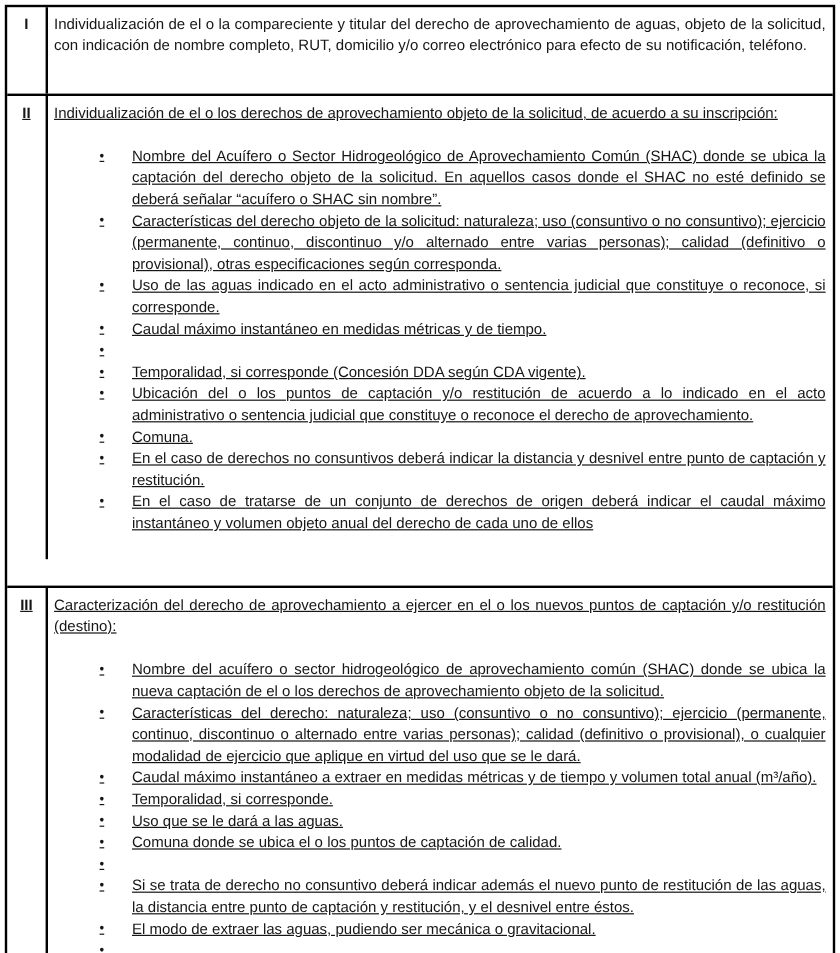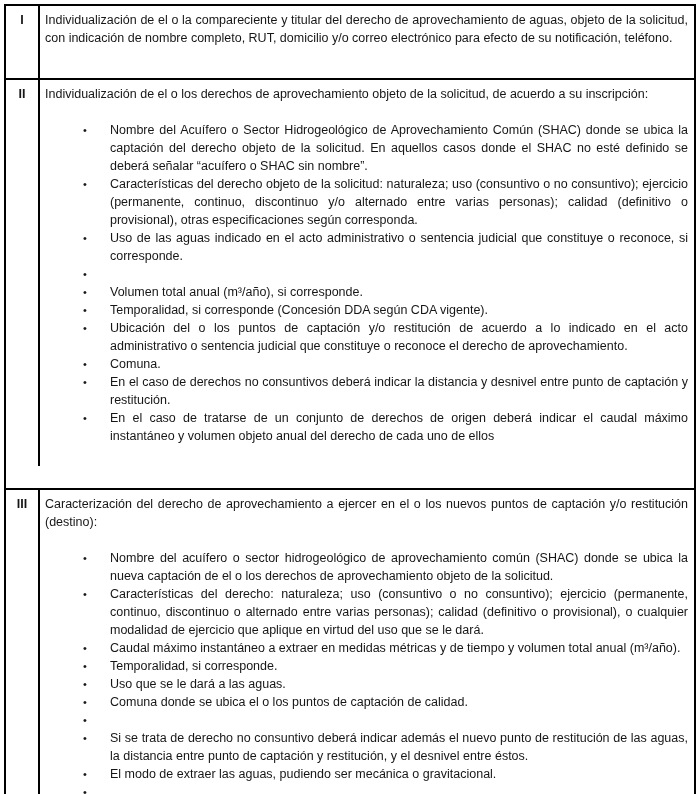--- a/index.html
+++ b/index.html
@@ -28,20 +28,21 @@
     display: flex;
     flex-direction: column;
   }
   .t-row {
     display: flex;
     align-items: stretch;
     box-sizing: border-box;
   }
   .t-row + .t-row {
     border-top: 2px solid #000000;
+    text-decoration: underline;
   }
   .num-cell {
     width: 34px;
     flex: 0 0 34px;
     box-sizing: border-box;
     border-right: 2px solid #000000;
     font-weight: bold;
     text-align: center;
     padding-top: 5px;
   }
@@ -103,24 +104,24 @@
         <li class="bullet">
           <span class="marker">•</span>
           <span class="bullet-text">Características del derecho objeto de la solicitud: naturaleza; uso (consuntivo o no consuntivo); ejercicio (permanente, continuo, discontinuo y/o alternado entre varias personas); calidad (definitivo o provisional), otras especificaciones según corresponda.</span>
         </li>
         <li class="bullet">
           <span class="marker">•</span>
           <span class="bullet-text">Uso de las aguas indicado en el acto administrativo o sentencia judicial que constituye o reconoce, si corresponde.</span>
         </li>
         <li class="bullet">
           <span class="marker">•</span>
+          <span class="bullet-text">Caudal máximo instantáneo en medidas métricas y de tiempo.</span>
         </li>
         <li class="bullet">
           <span class="marker">•</span>
-          <span class="bullet-text">Volumen total anual (m³/año), si corresponde.</span>
         </li>
         <li class="bullet">
           <span class="marker">•</span>
           <span class="bullet-text">Temporalidad, si corresponde (Concesión DDA según CDA vigente).</span>
         </li>
         <li class="bullet">
           <span class="marker">•</span>
           <span class="bullet-text">Ubicación del o los puntos de captación y/o restitución de acuerdo a lo indicado en el acto administrativo o sentencia judicial que constituye o reconoce el derecho de aprovechamiento.</span>
         </li>
         <li class="bullet">

